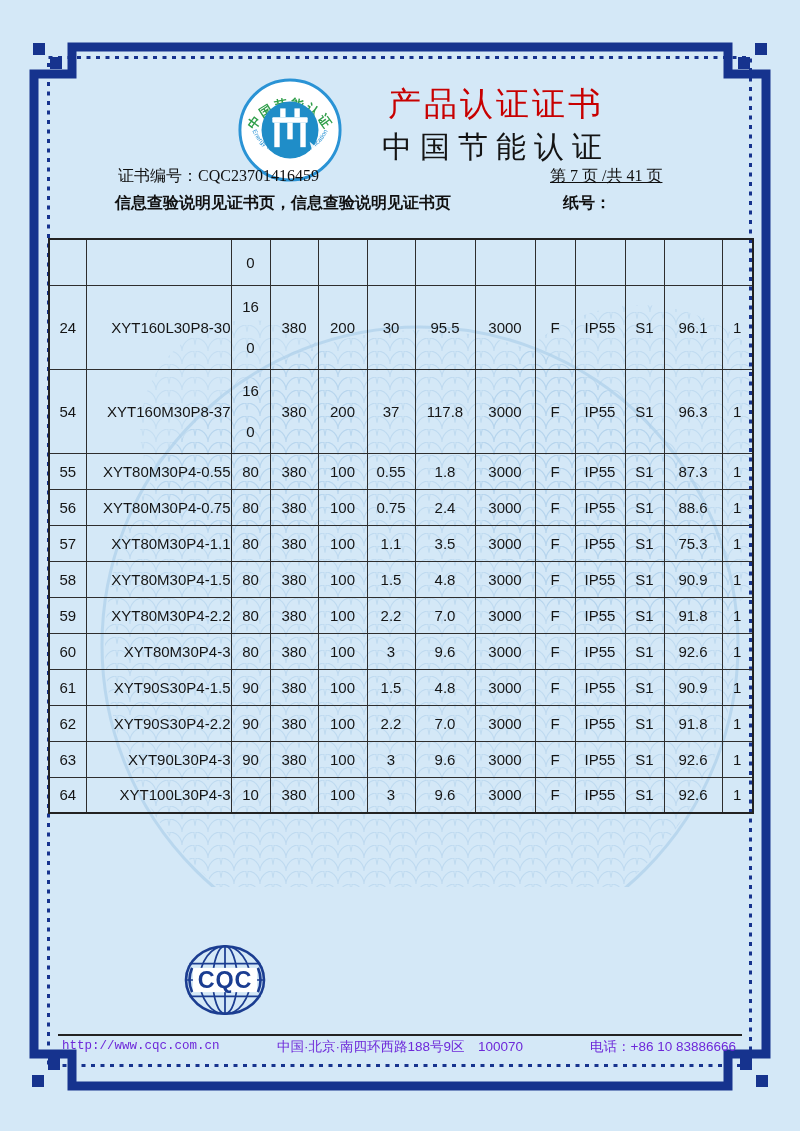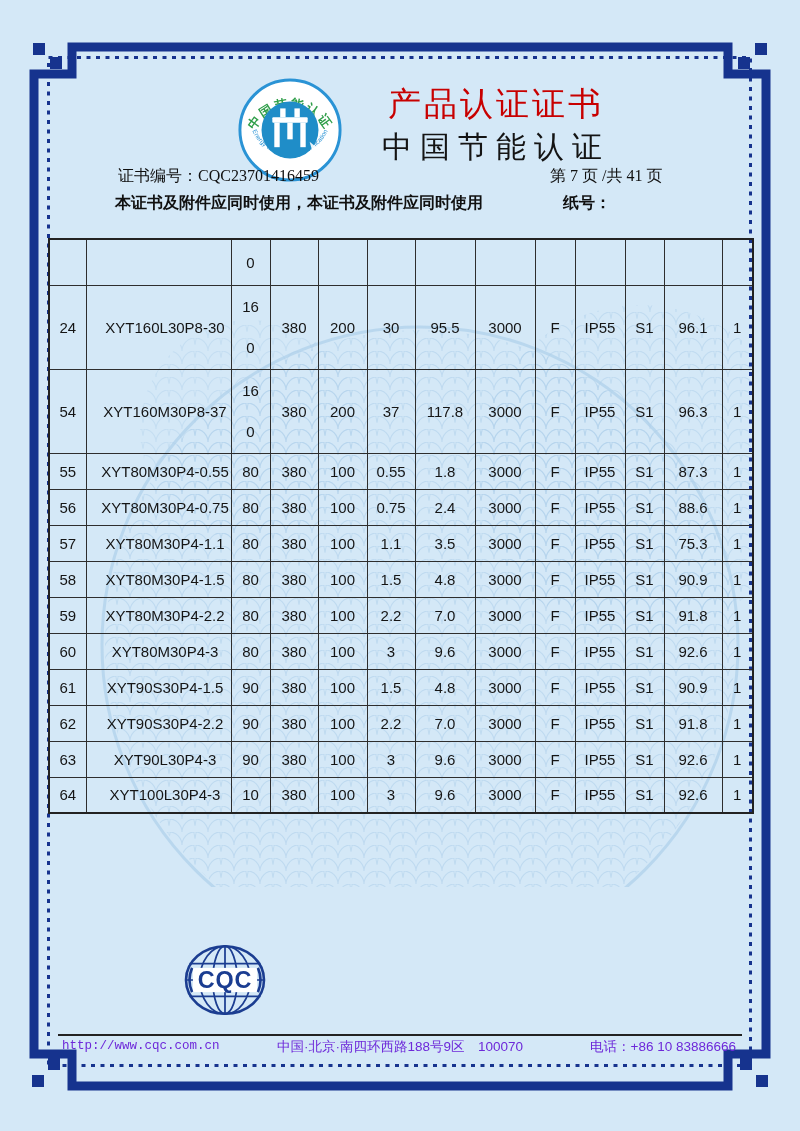--- a/index.html
+++ b/index.html
@@ -8,32 +8,32 @@
   #frame-svg,#watermark-svg{position:absolute;left:0;top:0;pointer-events:none;}
 
   
   .logo-energy{position:absolute;left:236px;top:76px;width:108px;height:108px;}
   .cert-title{position:absolute;left:350px;top:82px;width:292px;text-align:center;
     font-size:33px;font-weight:normal;letter-spacing:3px;color:#c80000;white-space:nowrap;}
   .cert-subtitle{position:absolute;left:350px;top:127px;width:292px;text-align:center;
     font-size:30px;letter-spacing:8px;color:#141414;white-space:nowrap;}
   .row-certno{position:absolute;left:118px;top:166px;width:600px;
     font-family:"Liberation Serif",serif;font-size:16px;color:#101010;}
-  .row-certno .pageinfo{position:absolute;left:432px;top:0;}
+  .row-certno .pageinfo{position:absolute;left:432px;top:0;text-decoration:underline;}
   .row-note{position:absolute;left:115px;top:193px;width:620px;
     font-size:16px;font-weight:bold;color:#101010;}
   .row-note .paperno{position:absolute;left:448px;top:0;}
 
   
   table.spec{position:absolute;left:48px;top:238px;width:704px;border-collapse:collapse;
     table-layout:fixed;font-size:15px;color:#151515;}
   table.spec td{border:1px solid #2e2e2e;text-align:center;vertical-align:middle;
     padding:0;overflow:hidden;}
   table.spec{border:2px solid #222;}
-  table.spec td.c-model{text-align:center;padding-left:13px;}
+  table.spec td.c-model{text-align:right;padding-left:13px;}
   table.spec td.c-wrap{white-space:pre-line;line-height:2.75;}
   tr.r-partial{height:46px;}
   tr.r-tall{height:84px;}
   tr.r-std{height:36px;}
 
   
   .cqc-logo{position:absolute;left:181px;top:941px;width:88px;height:78px;}
   .cqc-name{position:absolute;left:274px;top:957px;font-size:38px;letter-spacing:3px;
     color:#0d0d0d;white-space:nowrap;}
   .footline{position:absolute;left:58px;top:1034px;width:684px;border-top:2px solid #222;}
@@ -107,21 +107,21 @@
 
   <div class="cert-title" style="color: rgb(200, 0, 0);">产品认证证书</div>
   <div class="cert-subtitle">中国节能认证</div>
 
   <div class="row-certno">
     <span>证书编号：CQC23701416459</span>
     <span class="pageinfo">第 7 页 /共 41 页</span>
   </div>
 
   <div class="row-note">
-    <span>本证书及附件应同时使用，本证书及附件应同时使用</span>
+    <span>信息查验说明见证书页，信息查验说明见证书页</span>
     <span class="paperno">纸号：</span>
   </div>
 
   <table class="spec">
     <colgroup>
       <col style="width:37px">
         <col style="width:145px">
         <col style="width:39px">
       <col style="width:48px">
         <col style="width:49px">

